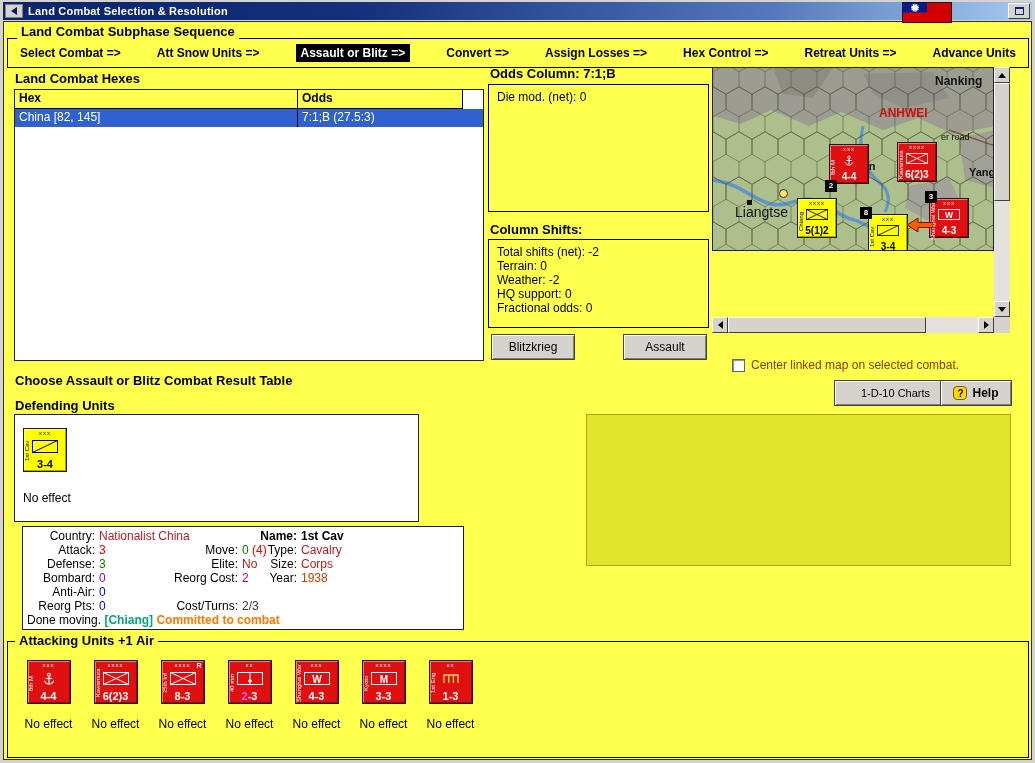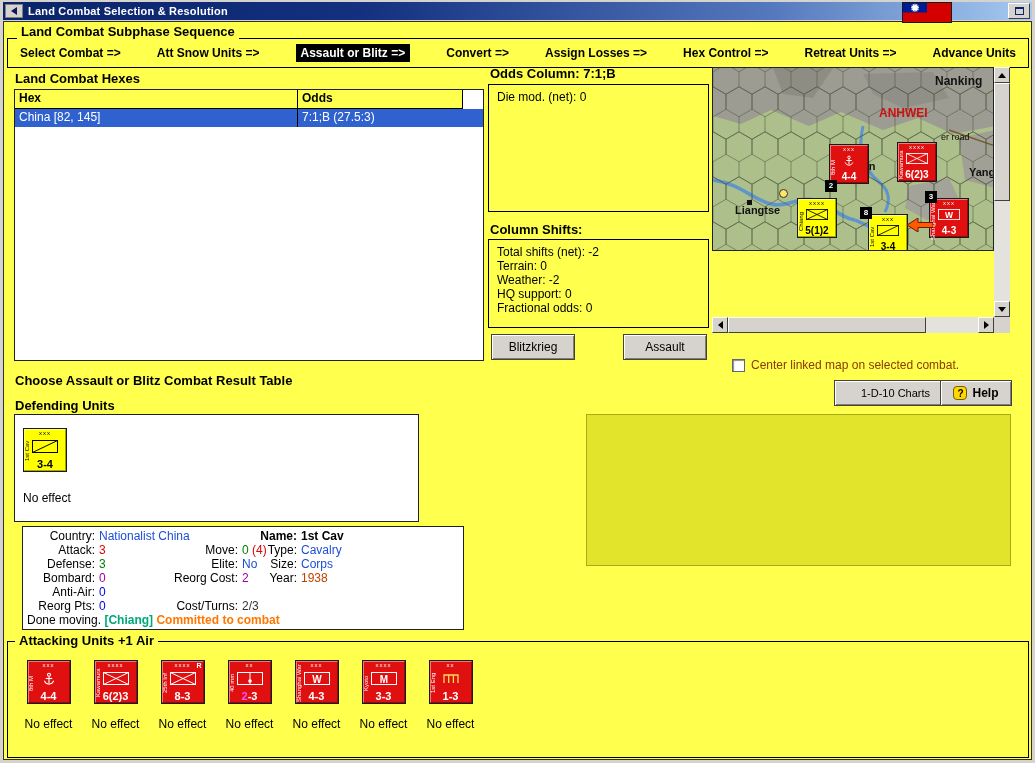--- a/index.html
+++ b/index.html
@@ -67,21 +67,21 @@
   .defunit{position:absolute;left:8px;top:13px}
   .defstatus{position:absolute;left:8px;top:76px;font-size:12px;color:#000}
   .ipanel{position:absolute;left:18px;top:504px;width:442px;height:104px;background:#fff;border:1px solid #202020;padding-top:2px;font-size:12px;color:#000}
   .irow{position:relative;height:14px}
   .lA{position:absolute;left:0;width:72px;text-align:right;white-space:nowrap}
   .vA{position:absolute;left:76px;white-space:nowrap}
   .lB{position:absolute;left:100px;width:115px;text-align:right;white-space:nowrap}
   .vB{position:absolute;left:219px;white-space:nowrap}
   .lC{position:absolute;left:204px;width:70px;text-align:right;white-space:nowrap}
   .vC{position:absolute;left:278px;white-space:nowrap}
-  .gray{color:#1d4ed8}.redtx{color:#e00000}.green{color:#008000}.purple{color:#a000a0}
+  .gray{color:#b91c1c}.redtx{color:#e00000}.green{color:#008000}.purple{color:#a000a0}
   .blue{color:#0000dd}.orange{color:#ff7700}.teal{color:#00a87a}.brick{color:#c04000}.darktx{color:#333}
   .b{font-weight:bold}
   .greenpanel{position:absolute;left:582px;top:392px;width:425px;height:152px;background:#e1e42b;border:1px solid #a8ab17}
   .chk{position:absolute;left:728px;top:337px;width:13px;height:13px;background:#fff;border:1px solid #666;box-shadow:inset 1px 1px 1px rgba(0,0,0,.45)}
   .chklabel{position:absolute;left:747px;top:336px;font-size:12px;font-weight:normal;color:#8a3a00;white-space:nowrap}
   .arow{position:absolute;left:11px;top:638px;display:flex}
   .acell{width:67px;display:flex;flex-direction:column;align-items:center}
   .ustatus{margin-top:13px;font-size:12px;color:#000;white-space:nowrap}
   .helpicon{width:14px;height:14px;background:#ffd800;border:1px solid #7a5c00;border-radius:4px;color:#000;font-weight:bold;font-size:10px;line-height:13px;text-align:center;margin-right:5px}
   .citydot{position:absolute;width:9px;height:9px;border-radius:50%;background:#ffe860;border:1px solid #333;z-index:2}
@@ -184,21 +184,21 @@
           <path d="M170,214 C186,200 214,198 238,206 C262,214 276,226 282,240 L282,250 L180,250 C168,238 162,226 170,214 Z" fill="#4d86c6" stroke="#3a6ca8" stroke-width="1"></path>
           <path d="M236,62 L282,78" stroke="#7c5a30" stroke-width="1.5" fill="none"></path>
           <rect width="282" height="250" fill="url(#hexes)"></rect>
         </svg>
 
         <div class="map-label" style="left:222px;top:6px;font-size:12px;font-weight:bold">Nanking</div>
         <div class="map-label" style="left:166px;top:38px;font-size:12px;font-weight:bold;color:#cc1111">ANHWEI</div>
         <div class="map-label" style="left:228px;top:64px;font-size:9px">er road</div>
         <div class="map-label" style="left:256px;top:98px;font-size:11px;font-weight:bold">Yangt</div>
         <div class="map-label" style="left:126px;top:92px;font-size:11px;font-weight:bold">Wuhan</div>
-        <div class="map-label" style="left:22px;top:136px;font-size:11px;font-weight:bold">Liangtse</div>
+        <div class="map-label" style="left:22px;top:136px;font-size:14px;font-weight:normal">Liangtse</div>
         <div class="map-label" style="left:190px;top:214px;font-size:10px;font-weight:bold;color:#05264f">Lake Poyang</div>
         <div class="map-label" style="left:18px;top:234px;font-size:14px;font-weight:normal">Mufu Mts</div>
 
         <span class="citydot" style="left:66px;top:121px"></span>
         <span class="towndot" style="left:34px;top:132px"></span>
 
         
         <div class="unit red sm munit" style="left:116px;top:76px">
           <span class="vname">8th M</span>
           <span class="usize">xxx</span>

